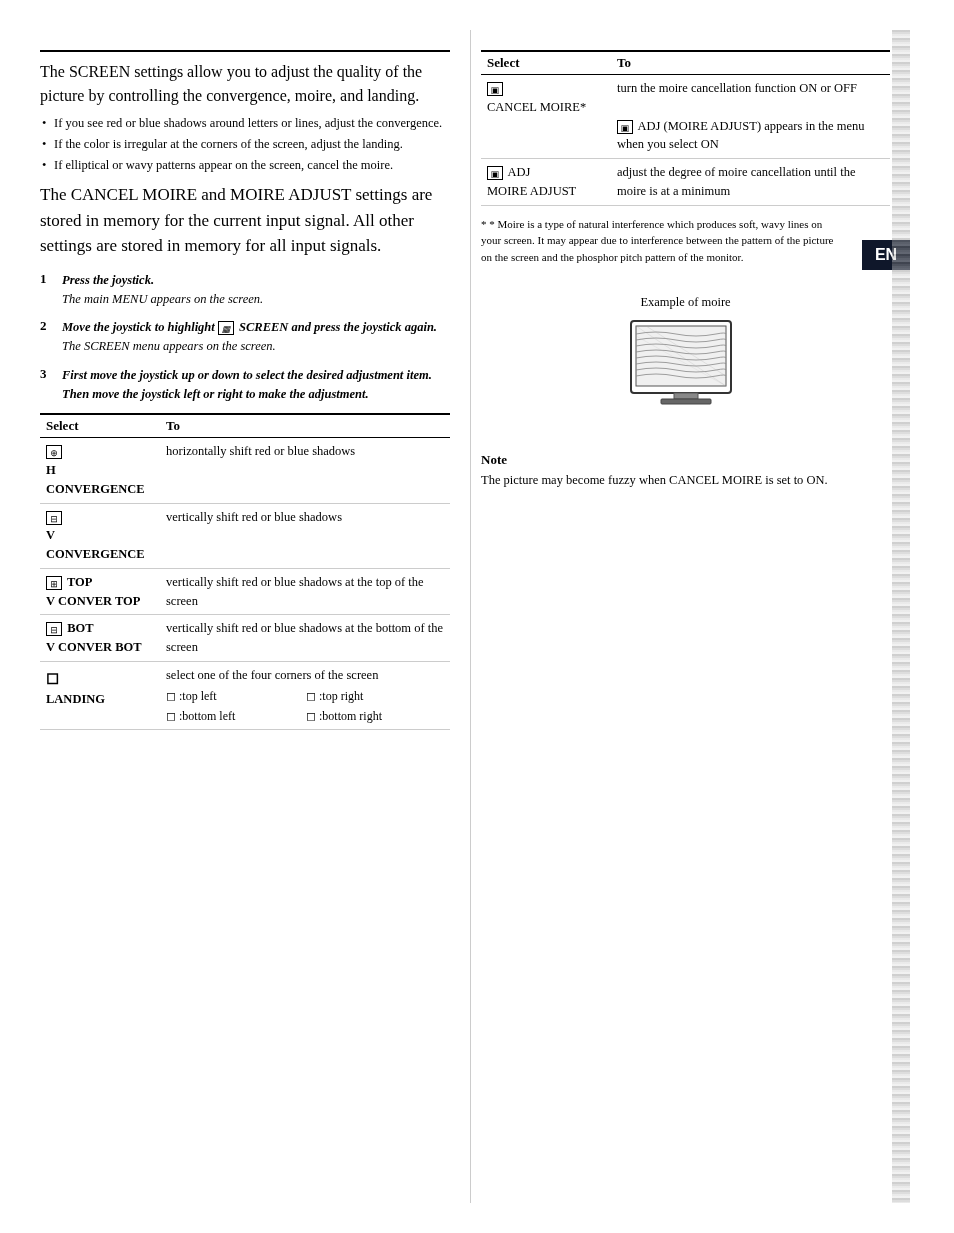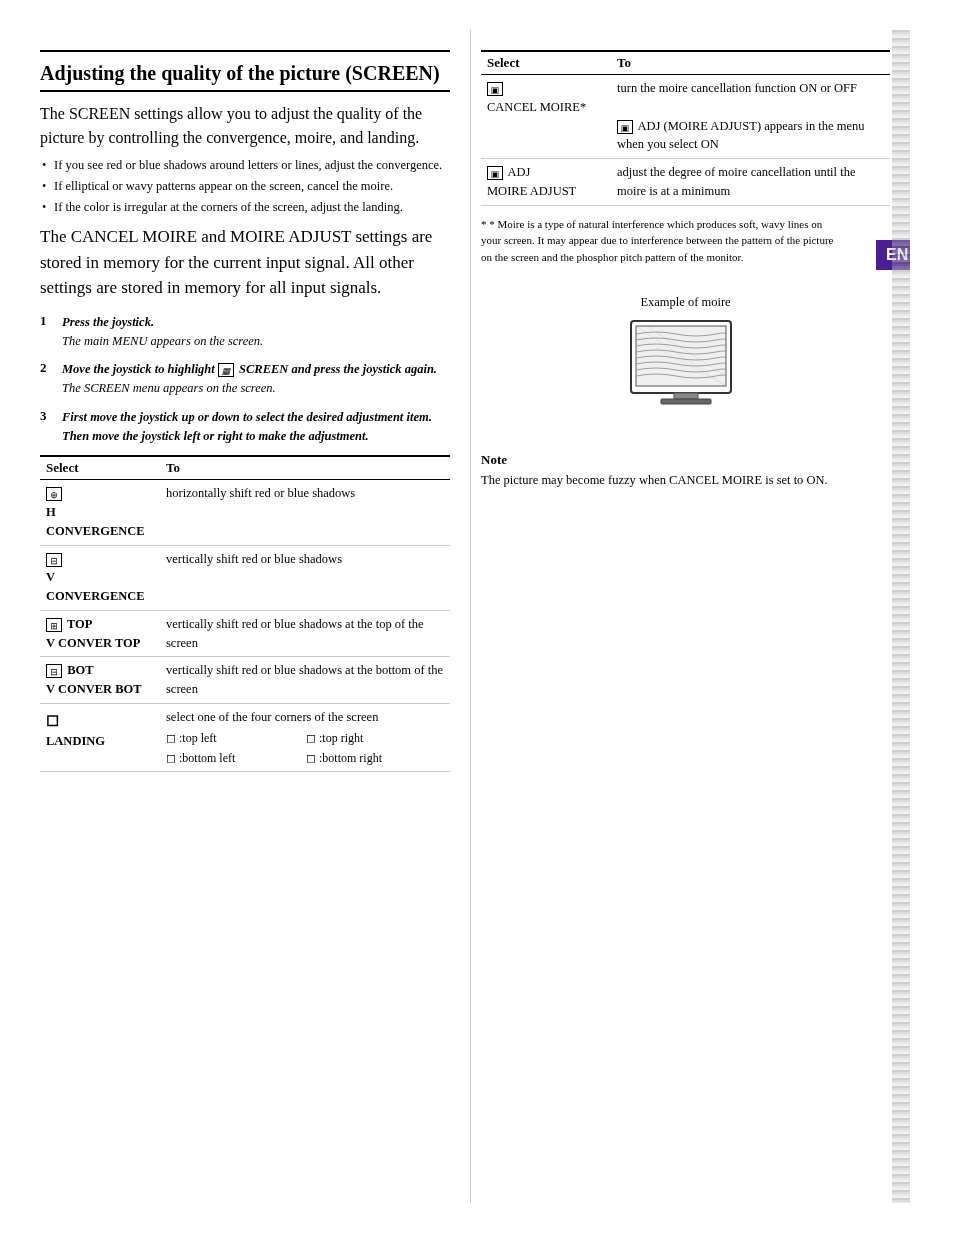--- a/index.html
+++ b/index.html
@@ -27,27 +27,27 @@
       width: 440px;
       padding: 20px 20px 20px 10px;
       flex-shrink: 0;
       border-left: 1px solid #ccc;
       position: relative;
     }
     .en-badge {
       position: absolute;
       right: 0;
       top: 210px;
-      background: #4c1d95;
+      background: #0f172a;
       color: #fff;
       font-family: Arial, sans-serif;
       font-weight: bold;
       font-size: 16px;
       padding: 6px 10px;
-      width: 34px;
+      width: 48px;
       text-align: center;
     }
     h1 {
       font-size: 20px;
       font-weight: bold;
       border-bottom: 2px solid #000;
       padding-bottom: 4px;
       margin-bottom: 10px;
       line-height: 1.3;
     }
@@ -239,28 +239,27 @@
       margin-bottom: 8px;
     }
   </style>
 </head>
 <body>
 
 <div class="page">
 
   <div class="left-col">
     <div class="page-divider"></div>
-    <h1>Adjusting the quality of the picture (SCREEN)</h1>
 
     <p class="intro-text">The SCREEN settings allow you to adjust the quality of the picture by controlling the convergence, moire, and landing.</p>
 
     <ul class="bullet-list">
       <li>If you see red or blue shadows around letters or lines, adjust the convergence.</li>
+      <li>If the color is irregular at the corners of the screen, adjust the landing.</li>
       <li>If elliptical or wavy patterns appear on the screen, cancel the moire.</li>
-      <li>If the color is irregular at the corners of the screen, adjust the landing.</li>
     </ul>
 
     <p class="stored-text">The CANCEL MOIRE and MOIRE ADJUST settings are stored in memory for the current input signal. All other settings are stored in memory for all input signals.</p>
 
     <div class="steps">
 
       <div class="step">
         <span class="step-num">1</span>
         <div class="step-content">
           <span class="bold-line">Press the joystick.</span><br>

